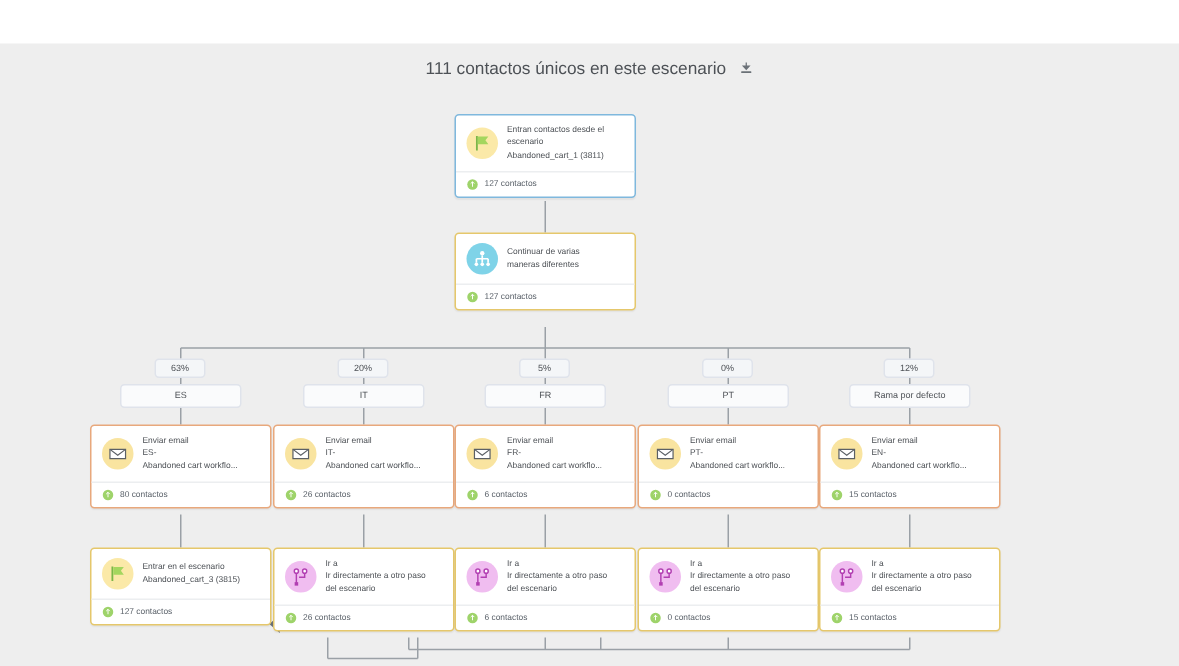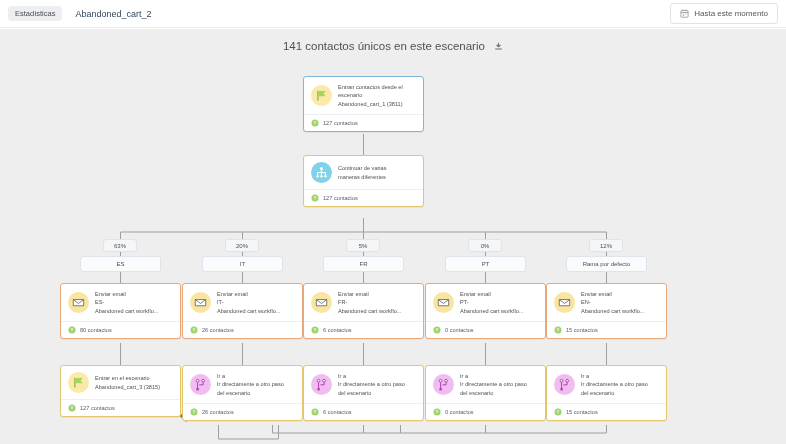--- a/index.html
+++ b/index.html
@@ -79,43 +79,25 @@
   .chip.pct   { height: 13px; width: 34px; }
   .chip.label { height: 16px; background: #fafbfc; }
 
   svg.wires { position: absolute; left: 0; top: 0; width: 786px; height: 415px; }
 </style>
 </head>
 <body>
 
 <div id="app">
 
-  <div class="topbar">
-    <div class="tab-pill">Estadísticas</div>
-    <div class="breadcrumb-title">Abandoned_cart_2</div>
-    <div class="date-btn">
-      <span>
-        <svg class="cal-ico" viewBox="0 0 16 16" fill="none" stroke="#8a9098" stroke-width="1.4">
-          <rect x="1.6" y="2.6" width="12.8" height="12" rx="1.4"></rect>
-          <line x1="1.6" y1="6.2" x2="14.4" y2="6.2"></line>
-          <line x1="5.2" y1="1.2" x2="5.2" y2="4"></line>
-          <line x1="10.8" y1="1.2" x2="10.8" y2="4"></line>
-          <line x1="5" y1="9" x2="7" y2="9"></line>
-          <line x1="9" y1="9" x2="11" y2="9"></line>
-          <line x1="5" y1="11.6" x2="7" y2="11.6"></line>
-        </svg>
-      </span>
-      <span class="lbl">Hasta este momento</span>
-    </div>
-  </div>
 
   <div class="canvas">
 
     <div class="headline">
-      <span>141 contactos únicos en este escenario</span>
+      <span>111 contactos únicos en este escenario</span>
       <span class="dl">
         <svg width="9" height="9" viewBox="0 0 16 16" fill="#6b7177">
           <path d="M8 1.2 L8 8.4 M8 9.2 L4.6 5.6 L11.4 5.6 Z" stroke="#6b7177" stroke-width="1.5" fill="#6b7177"></path>
           <rect x="2" y="11.6" width="12" height="1.9" rx="0.6"></rect>
         </svg>
       </span>
     </div>
 
     <svg class="wires">
       <g stroke="#9aa0a6" stroke-width="1" fill="none">

